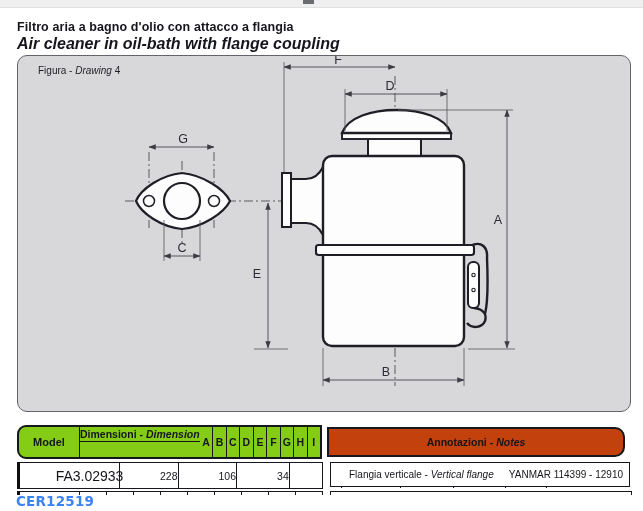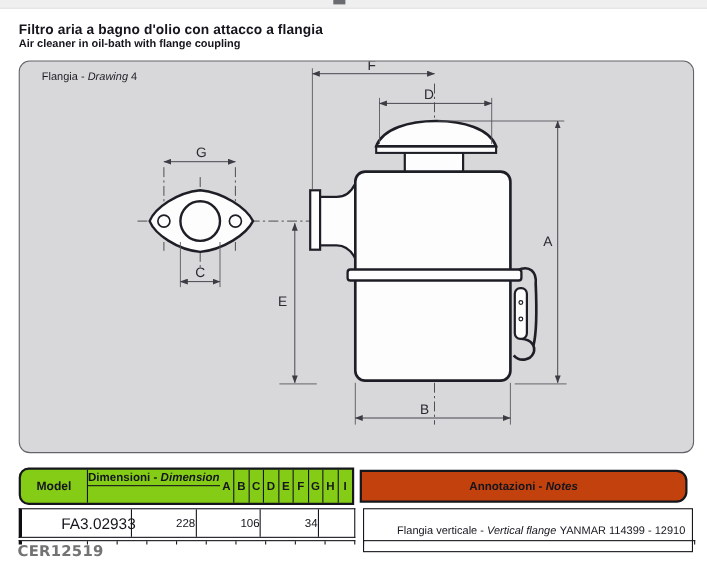--- a/index.html
+++ b/index.html
@@ -9,21 +9,21 @@
     font-family:"Liberation Sans",sans-serif;
     color:#15151d;
   }
   
   .top-strip{position:absolute;left:0;top:0;width:643px;height:7px;background:#efeff0;border-bottom:1px solid #e2e2e4;}
   .top-mark{position:absolute;left:303px;top:0;width:11px;height:4px;background:#6b6b72;}
 
   
   .title-block{position:absolute;left:17px;top:8px;margin-top:12px;}
   .title-it{font-size:12.5px;font-weight:bold;letter-spacing:.1px;}
-  .title-en{font-size:10px;font-weight:bold;margin-top:1px;}
+  .title-en{font-size:16px;font-weight:bold;font-style:italic;margin-top:1px;}
 
   
   .fig-box{position:absolute;left:17px;top:55px;width:612px;height:355px;
     background:#d8d8da;border:1.5px solid #63636a;border-radius:10px;}
   .fig-caption{position:absolute;left:20px;top:9px;font-size:10px;color:#1d1d25;}
   .fig-caption .it{font-style:italic;}
   .fig-svg{position:absolute;left:0;top:0;}
 
   
   .hdr-left{position:absolute;left:17px;top:425px;width:301px;height:30px;
@@ -43,50 +43,50 @@
     border:2px solid #16161d;border-radius:0 10px 10px 0;background:#c2410c;
     display:flex;align-items:center;justify-content:center;font-size:10.5px;font-weight:bold;gap:3px;}
 
   .row-left{position:absolute;left:17px;top:462px;width:302px;height:25px;
     border:1.2px solid #16161d;border-left:3px solid #0d0d14;background:#fff;display:flex;}
   .row-model{width:59px;border-right:1px solid #16161d;display:flex;align-items:center;justify-content:center;
     font-weight:normal;font-size:14px;padding-left:40px;}
   .row-val{flex:1;border-right:1px solid #16161d;font-size:10.5px;display:flex;align-items:center;justify-content:center;margin-left:40px;}
   .row-val:last-child{border-right:none;}
 
-  .row-right{position:absolute;left:330px;top:462px;width:300px;height:40px;
+  .row-right{position:absolute;left:330px;top:462px;width:300px;height:25px;
     border:1.2px solid #16161d;background:#fff;display:flex;align-items:center;justify-content:space-between;
-    font-size:10px;padding:0 6px 0 30px;box-sizing:border-box;}
+    font-size:10px;padding:0 6px 0 18px;box-sizing:border-box;}
   .note{white-space:nowrap;}
 
   
   .row2-left{position:absolute;left:17px;top:491px;width:302px;height:3px;
     border-top:1.2px solid #16161d;border-left:3px solid #0d0d14;border-right:1.2px solid #16161d;display:flex;}
   .row2-left .stub{flex:1;border-right:1px solid #16161d;}
   .row2-left .stub.m{flex:none;width:59px;}
   .row2-left .stub:last-child{border-right:none;}
   .row2-right{position:absolute;left:330px;top:491px;width:300px;height:3px;
     border-top:1.2px solid #16161d;border-left:1.2px solid #16161d;border-right:1.2px solid #16161d;}
 
-  .footer-code{position:absolute;left:16px;top:493px;font-size:13.5px;font-weight:bold;color:#737373;
+  .footer-code{position:absolute;left:16px;top:493px;font-size:13.5px;font-weight:bold;color:#3b82f6;
     font-family:"DejaVu Sans",sans-serif;letter-spacing:.2px;}
 </style>
 </head>
 <body>
 
 <div class="top-strip"></div>
 <div class="top-mark"></div>
 
 <div class="title-block">
   <div class="title-it">Filtro aria a bagno d'olio con attacco a flangia</div>
   <div class="title-en">Air cleaner in oil-bath with flange coupling</div>
 </div>
 
 <div class="fig-box">
-  <div class="fig-caption"><span>Flangia -</span>
+  <div class="fig-caption"><span>Figura -</span>
     <span class="it">Drawing</span>
     <span>4</span></div>
 
   <svg class="fig-svg" width="612" height="355" viewBox="0 0 612 355">
     <defs>
       <marker id="arr" viewBox="0 0 8 6" refX="7.5" refY="3" markerWidth="8" markerHeight="6" orient="auto-start-reverse">
         <path d="M0,0 L8,3 L0,6 Z" fill="#3c3c44"></path>
       </marker>
     </defs>
 

